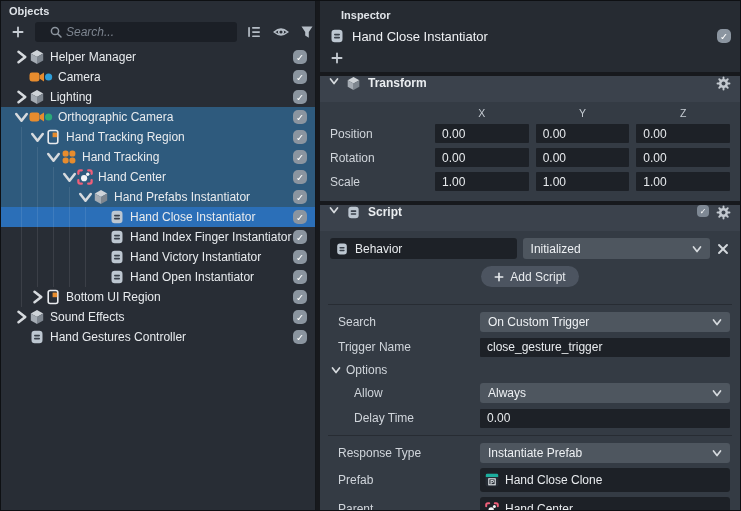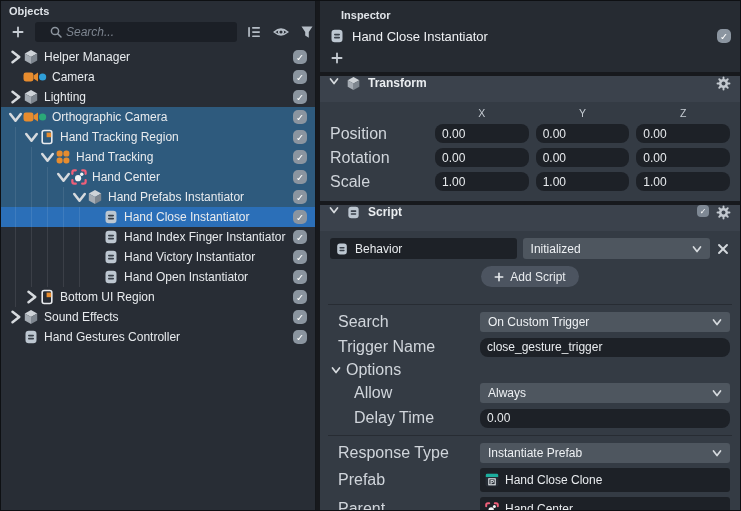--- a/index.html
+++ b/index.html
@@ -16,21 +16,21 @@
   .ptitle{font-size:11px;font-weight:bold;color:#dfe3e8;padding:4px 0 2px 8px;flex:none}
   .toolbar{display:flex;align-items:center;height:26px;padding:0 9px;gap:9px;flex:none}
   .icon{display:inline-flex;align-items:center;justify-content:center;flex:none}
   .i16{width:16px;height:16px}.i15{width:15px;height:15px}.i14{width:14px;height:14px}
   .i24{width:24px;height:16px}.i10{width:10px;height:10px}
   .search{flex:1;height:20px;background:#1b1f26;border-radius:3px;display:flex;align-items:center;padding:0 14px;gap:3px}
   .search input{flex:1;background:transparent;border:none;outline:none;color:var(--text);font-size:12px;font-style:italic;font-family:inherit;min-width:0}
   .search input::placeholder{color:#7d8590;font-style:italic}
   .tbicons{display:flex;align-items:center;gap:11px}
   .tree{flex:1;overflow:hidden;padding-top:2px}
-  .trow{display:flex;align-items:center;height:20px;padding:0 8px 0 7px;cursor:default}
+  .trow{display:flex;align-items:center;height:20px;padding:0 8px 0 13px;cursor:default}
   .trow.anc{background:var(--anc)}
   .trow.sel{background:var(--sel)}
   .trow .lbl{font-size:12px;color:var(--text);white-space:nowrap;margin-left:5px}
   .guide{width:16px;align-self:stretch;position:relative;flex:none}
   .guide::before{content:"";position:absolute;left:7px;top:0;bottom:0;border-left:1px solid rgba(255,255,255,0.09)}
   .chs{width:15px;height:16px;flex:none;display:flex;align-items:center;justify-content:center}
   .cbx{width:14px;height:14px;border-radius:5px;background:var(--cb);color:#fff;display:inline-flex;align-items:center;justify-content:center;font-size:9.5px;font-weight:bold;flex:none;margin-left:auto}
   .cbx::before{content:"\2713"}
   .cbx.off{background:transparent;border:1.7px solid var(--cb)}
   .cbx.off::before{content:""}
@@ -41,22 +41,22 @@
   .namerow{display:flex;align-items:center;gap:7px;height:24px;margin-top:1px}
   .namerow .oname{font-size:13px;color:#f0f2f5}
   .namerow .cbx{margin-left:auto}
   .addrow{height:20px;display:flex;align-items:center}
   .section{background:var(--section);margin-top:4px;flex:none}
   .sech{display:flex;align-items:flex-start;gap:7px;height:26px;background:var(--header);padding:0 9px}
   .sech .st{font-size:12px;font-weight:bold;color:#eaedf0}
   .sp{flex:1}
   .tgrid{display:grid;grid-template-columns:98px 1fr 1fr 1fr;column-gap:7px;row-gap:5px;padding:5px 10px 10px 10px;align-items:center}
   .axhdr{font-size:10.5px;color:#c6ccd3;text-align:center}
-  .flabel{font-size:16px;color:var(--label);padding-left:8px}
-  .tinput{background:var(--field);border:none;border-radius:8px;height:19px;color:var(--text);font-size:12px;padding:0 7px;width:100%;font-family:inherit;outline:none}
+  .flabel{font-size:12px;color:var(--label);padding-left:8px}
+  .tinput{background:var(--field);border:none;border-radius:1px;height:19px;color:var(--text);font-size:12px;padding:0 7px;width:100%;font-family:inherit;outline:none}
   .sbody{padding:1px 10px 8px 10px}
   .behrow{display:flex;gap:6px;margin-top:6px;align-items:center}
   .scriptfield{flex:1.03;display:flex;align-items:center;gap:6px;background:var(--field);border-radius:3px;height:21px;padding:0 5px;font-size:12px;color:var(--text)}
   .dropdown{display:flex;align-items:center;background:var(--drop);border-radius:3px;height:20px;padding:0 8px;font-size:12px;color:#eef1f4}
   .behrow .dropdown{flex:1;height:21px}
   .btnrow{display:flex;justify-content:center;margin:7px 0 17px 0}
   .pill{display:inline-flex;align-items:center;gap:6px;background:var(--btn);border:none;border-radius:11px;height:21px;padding:0 13px;color:#e9ecef;font-size:12px;font-family:inherit}
   .hr{border-top:1px solid var(--divider);margin:7px -2px}
   .frow{display:grid;grid-template-columns:150px 1fr;align-items:center;margin:5px 0;min-height:20px}
   .optrow{display:flex;align-items:center;gap:5px;height:16px;margin:4px 0 2px 1px}

